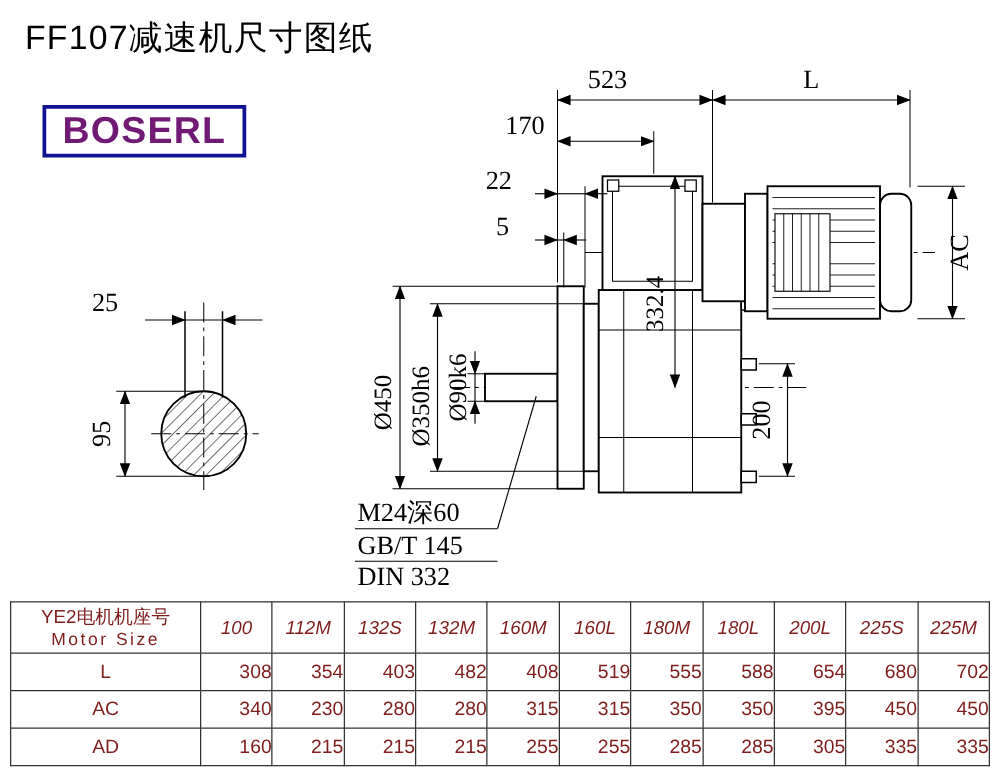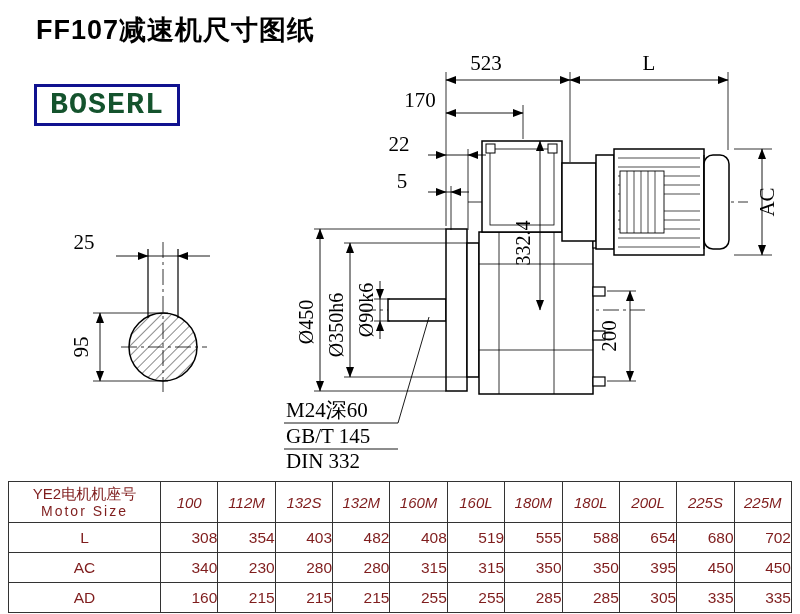--- a/index.html
+++ b/index.html
@@ -1,23 +1,23 @@
 <!DOCTYPE html>
 <html><head>
 <meta charset="utf-8">
 <style>
   html,body{margin:0;padding:0;background:#fff;}
   .page{position:relative;width:800px;height:614px;background:#fff;overflow:hidden;
         font-family:"Liberation Sans",sans-serif;color:#000;}
-  .title{position:absolute;left:36px;top:12px;font-size:27px;font-weight:700;
+  .title{position:absolute;left:20px;top:12px;font-size:27px;font-weight:400;
          letter-spacing:1px;white-space:nowrap;}
   .logo{position:absolute;left:34px;top:84px;border:3px solid #10128f;
         padding:1px 13px;background:#fff;}
-  .logo span{font-family:Liberation Mono, monospace;font-weight:700;font-size:30px;
-        color:#14532d;letter-spacing:1px;}
+  .logo span{font-family:Liberation Sans, sans-serif;font-weight:700;font-size:30px;
+        color:#701a75;letter-spacing:1px;}
   svg.drawing{position:absolute;left:0;top:0;}
   .dim-text{font-family:"Liberation Serif",serif;font-size:21px;fill:#000;}
   .dim-text.small{font-size:20px;}
   .note-text{font-family:"Liberation Serif",serif;font-size:21px;fill:#000;}
   table.sizes{position:absolute;left:8px;top:481px;width:784px;border-collapse:collapse;
         table-layout:fixed;background:#fff;}
   .sizes th,.sizes td{border:1.2px solid #333;text-align:center;vertical-align:middle;
         font-weight:400;padding:0;color:#7f1d1d;}
   .sizes tr.hdr{height:41px;}
   .sizes tr.row{height:30px;}

